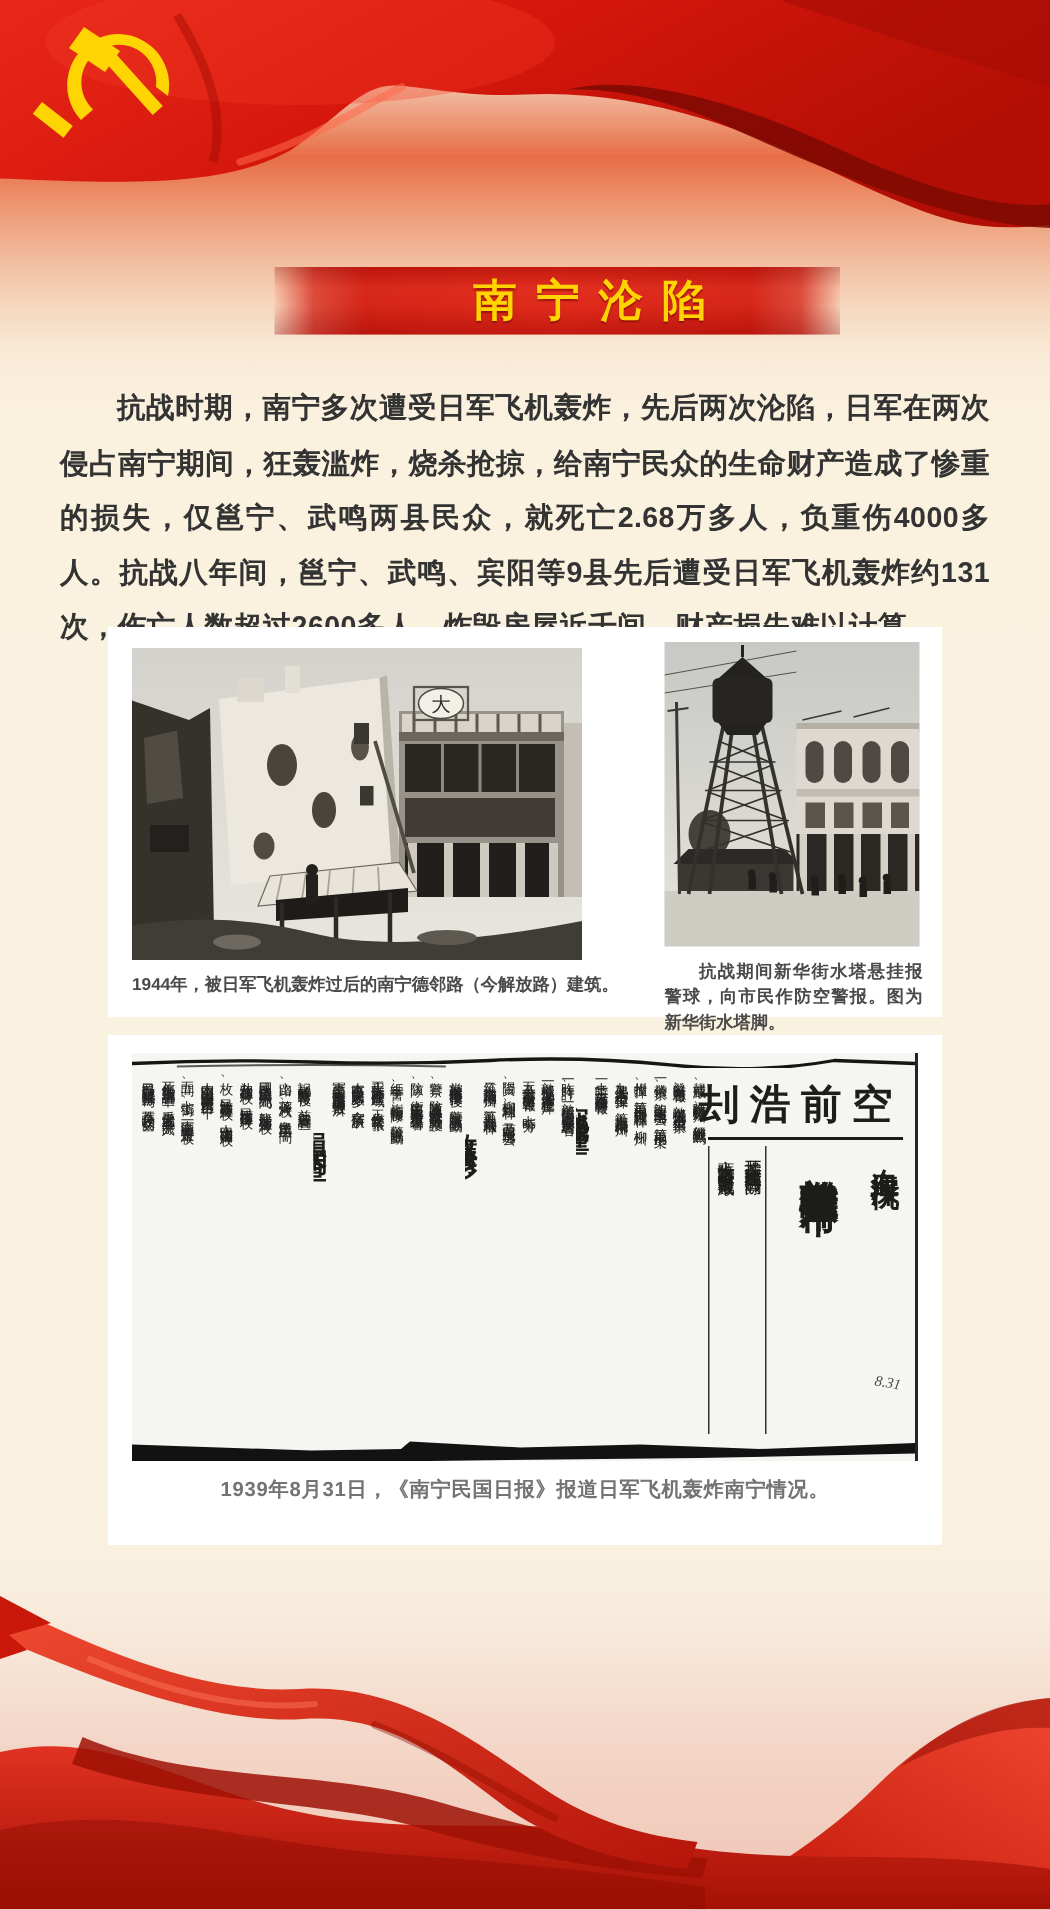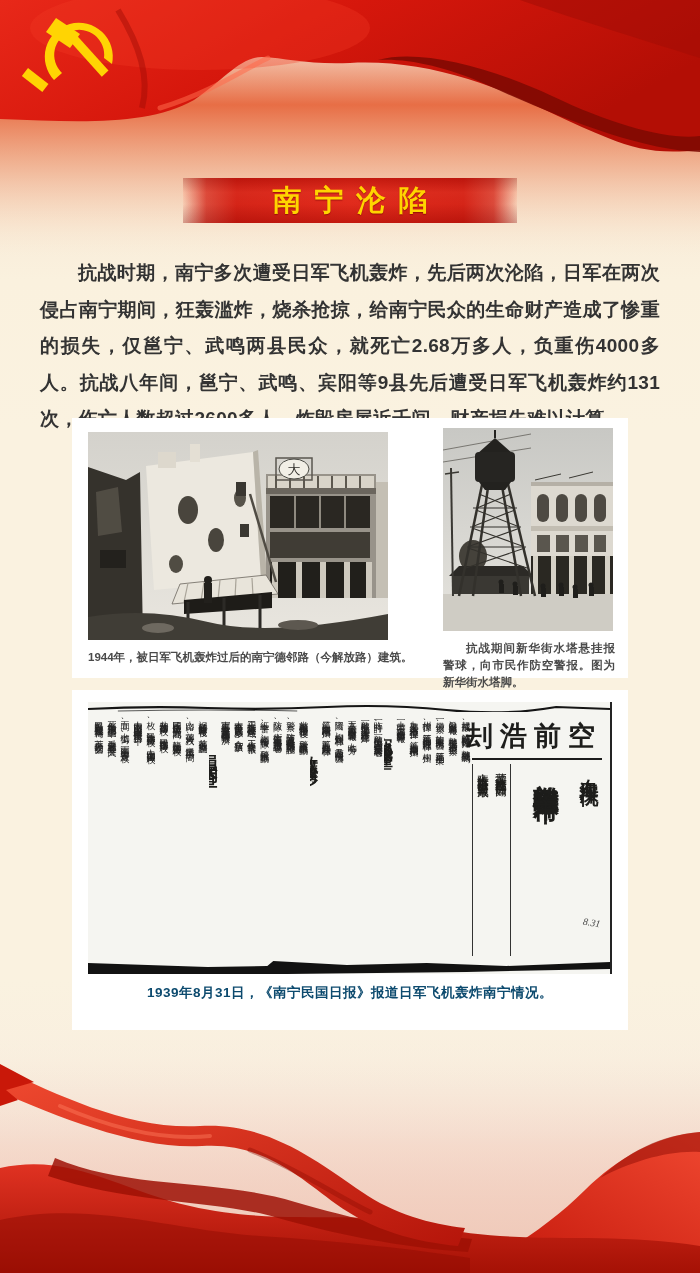--- a/index.html
+++ b/index.html
@@ -9,21 +9,21 @@
   svg{display:block;}
 
   
   .flag-wrap{position:absolute;left:0;top:0;width:700px;height:262px;pointer-events:none;}
 
   
   .title-banner{position:absolute;left:183px;top:178px;width:334px;height:45px;
     display:flex;align-items:center;justify-content:center;
     background:
       linear-gradient(180deg,rgba(140,10,5,.30) 0%,rgba(255,120,90,.16) 32%,rgba(255,130,95,.10) 58%,rgba(140,10,5,.32) 100%),
-      linear-gradient(90deg,rgba(220,70,45,0) 0%,rgba(206,26,16,.78) 7%,#d01a10 16%,#dd2114 50%,#d01a10 84%,rgba(206,26,16,.78) 93%,rgba(220,70,45,0) 100%);}
+      linear-gradient(90deg,rgba(220,70,45,0) 0%,rgba(206,26,16,.78) 7%,#d01a10 16%,#dd2114 50%,#d01a10 84%,rgba(206,26,16,.78) 93%,rgba(220,70,45,0) 100%); padding-left: 43px;}
   .title-banner span{color:#ffd400;font-size:29px;font-weight:800;letter-spacing:13px;text-indent:13px;
     text-shadow:0 1px 1px rgba(110,0,0,.55);white-space:nowrap;}
 
   
   .intro{position:absolute;left:40px;top:255px;width:620px;margin:0;
     font-size:19px;line-height:36.5px;font-weight:600;color:#333;letter-spacing:.3px;
     text-align:justify;text-indent:2em;}
 
   
   .panel{position:absolute;left:72px;width:556px;background:#fff;}
@@ -55,21 +55,21 @@
   .np-side-hl{width:26px;font-size:19px;font-weight:700;letter-spacing:3px;}
   .np-main-hl{width:40px;font-size:26px;font-weight:700;letter-spacing:2px;}
   .np-decks{display:flex;flex-direction:row-reverse;border-left:1px solid #333;border-right:1px solid #333;padding:0 2px;gap:3px;}
   .np-deck{width:15px;font-size:11.5px;letter-spacing:1px;}
   .np-date{position:absolute;right:2px;bottom:28px;font-size:10px;font-style:italic;color:#4a4a4a;transform:rotate(10deg);writing-mode:horizontal-tb;}
   .np-group{display:flex;flex-direction:row-reverse;gap:2px;}
   .np-col{width:11px;font-size:9px;letter-spacing:1px;color:#222;}
   .np-sec{width:24px;font-size:18px;font-weight:700;letter-spacing:5px;}
   .pt1{padding-top:8px;}.pt2{padding-top:26px;}
   .news-caption{position:absolute;left:0;top:294px;width:100%;margin:0;text-align:center;
-    font-size:13.5px;font-weight:600;color:#0c4a6e;letter-spacing:.5px;}
+    font-size:13.5px;font-weight:600;color:#737373;letter-spacing:.5px;}
 
   
   .ribbon-wrap{position:absolute;left:0;bottom:0;width:700px;height:233px;pointer-events:none;}
 </style>
 </head>
 <body>
 
 <div class="page">
 
   <div class="flag-wrap">

